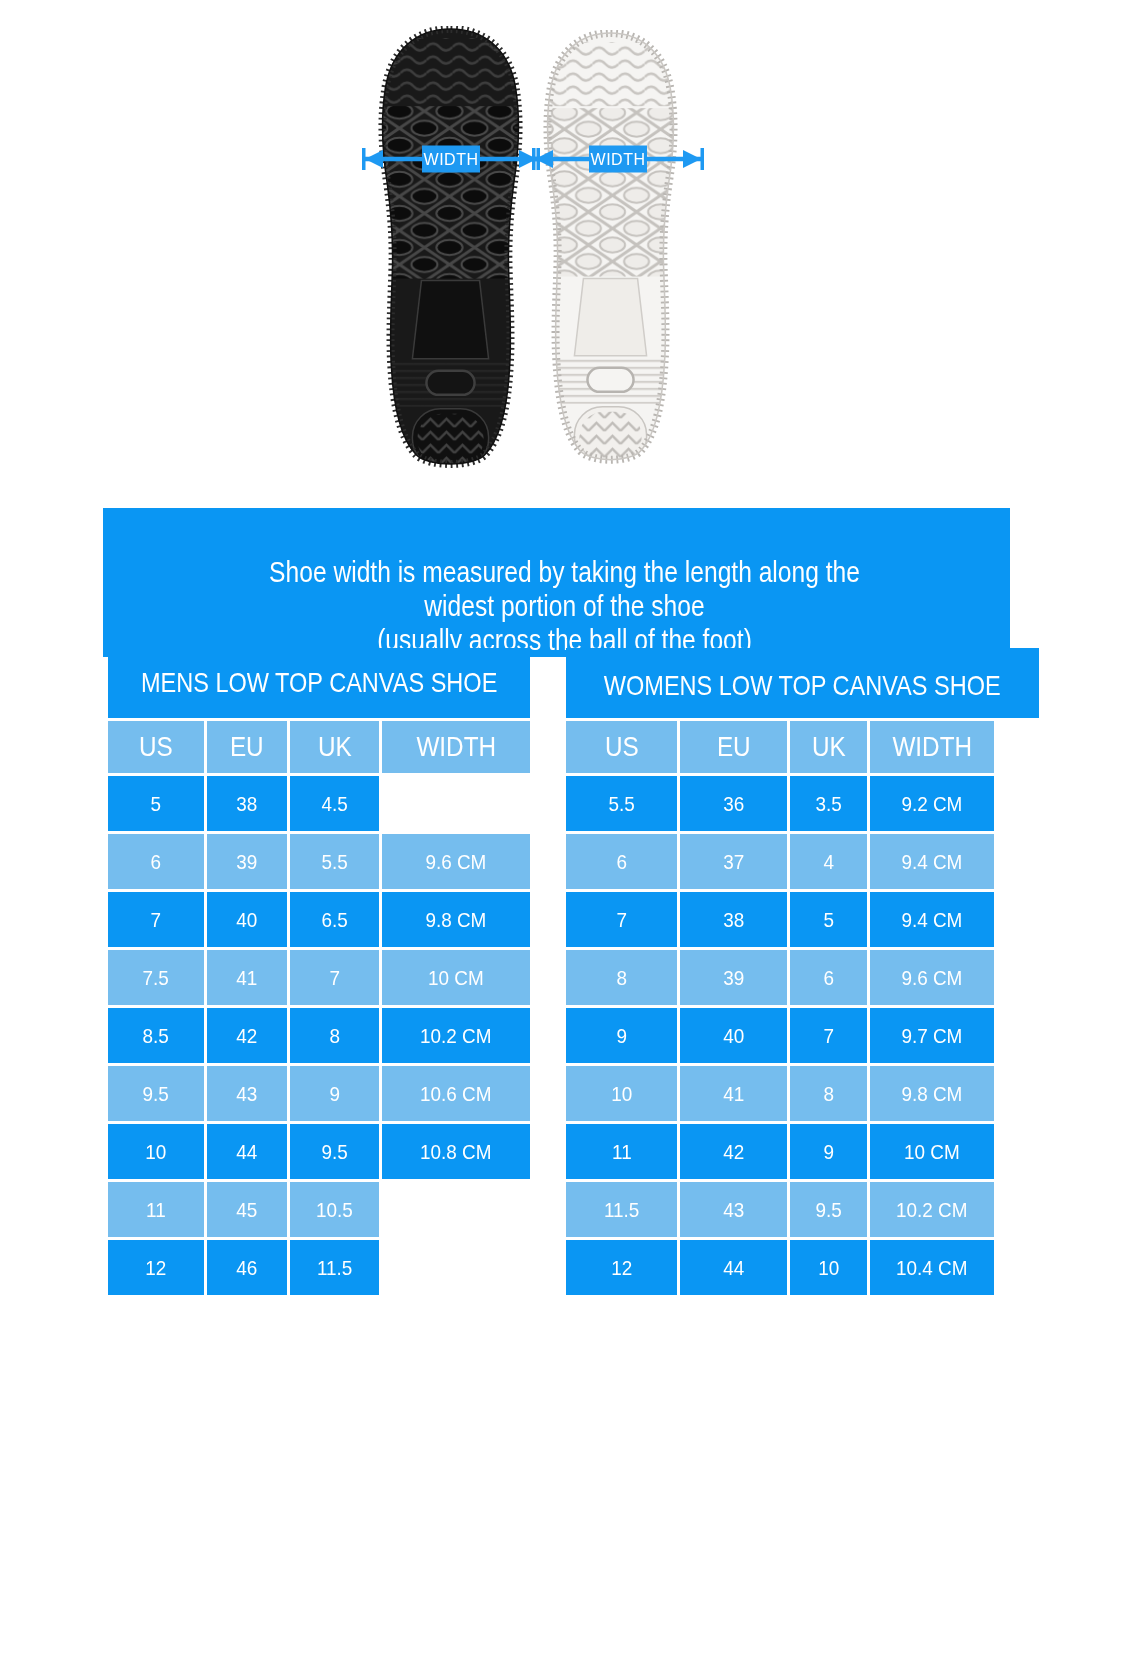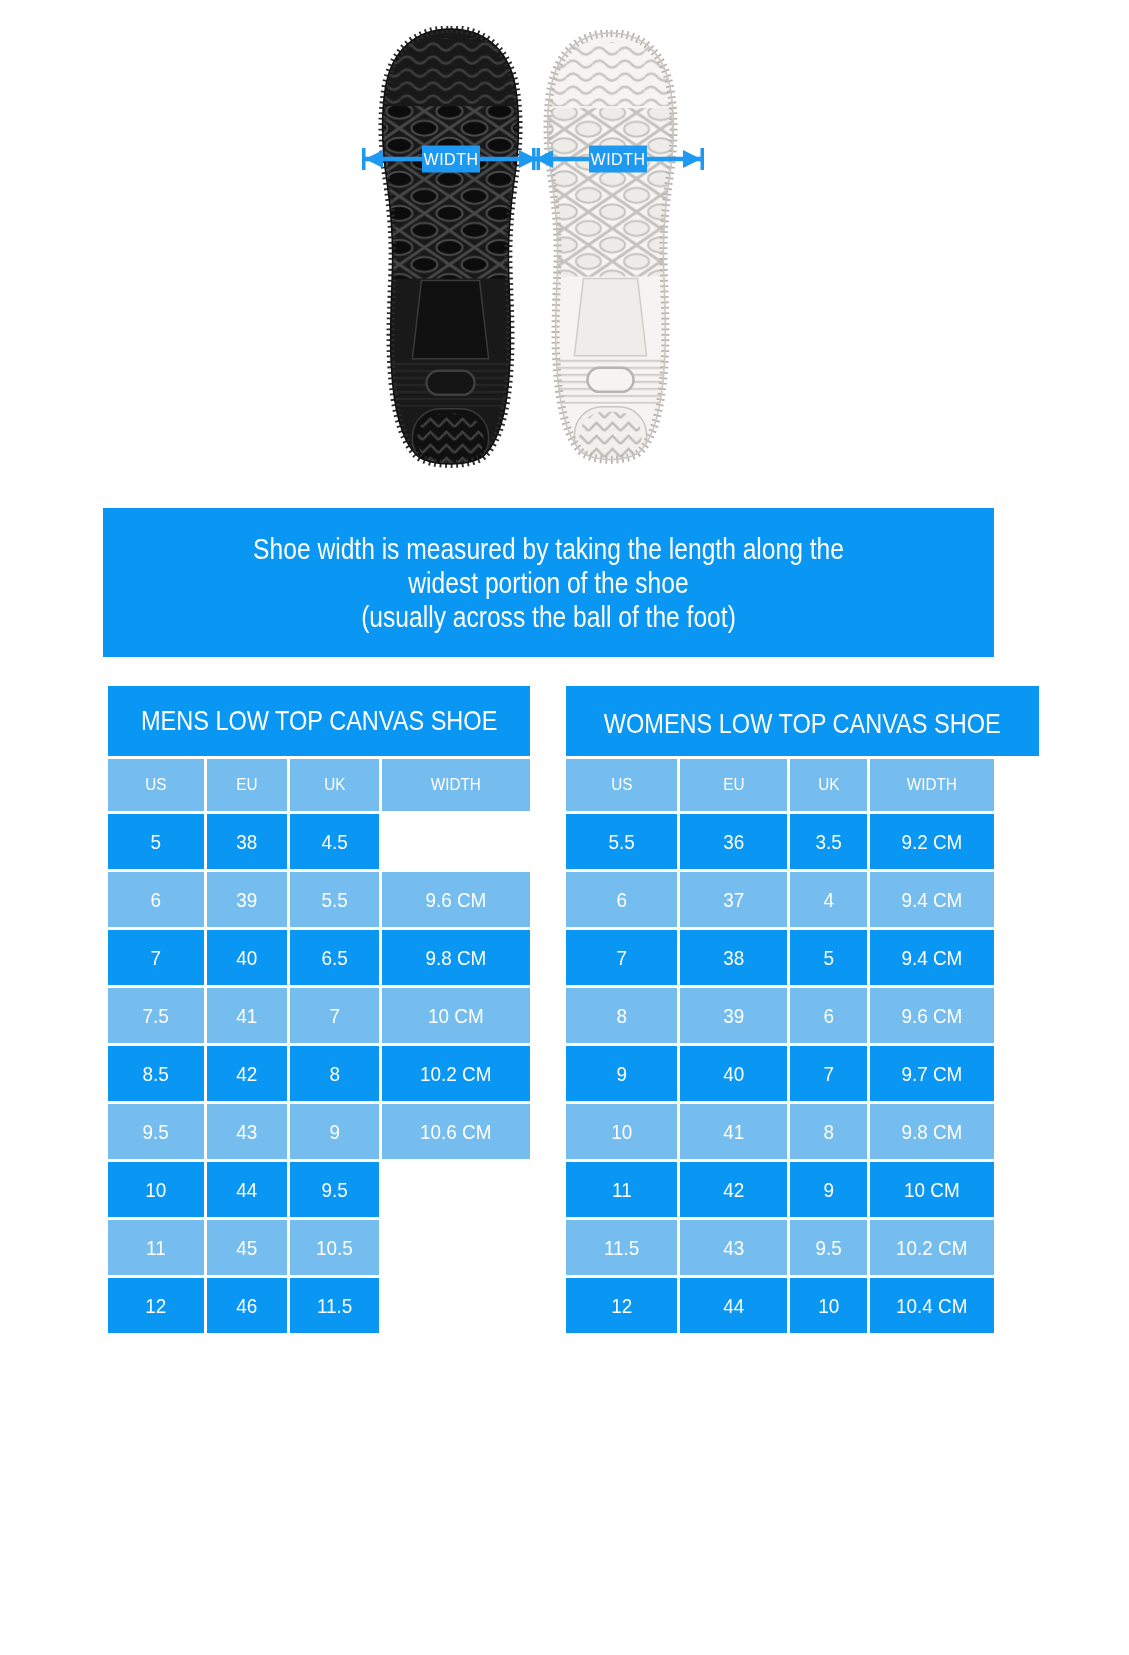--- a/index.html
+++ b/index.html
@@ -13,45 +13,45 @@
   #white-sole{left:540px;top:30px;}
   .width-arrow{position:absolute;top:143px;}
   #width-arrow-left{left:362px;}
   #width-arrow-right{left:532px;}
   .ab{fill:var(--arrow-blue);}
   .ab-line{stroke:var(--arrow-blue);}
   .arrow-label-text{fill:#ffffff;font-family:"Liberation Sans",sans-serif;font-size:16px;letter-spacing:.5px;}
   
   .banner{
     position:absolute;left:103px;top:508px;width:891px;height:149px;
-    background:var(--blue);display:flex;flex-direction:column;justify-content:center;
+    background:var(--blue);display:flex;flex-direction:column;justify-content:flex-end;padding-left:16px;
   }
   .banner-line{
     color:#fff;font-size:30px;line-height:34px;text-align:center;
     transform:scaleX(0.82);transform-origin:50% 50%;white-space:nowrap;
   }
   
-  .size-table{position:absolute;top:686px;}
+  .size-table{position:absolute;top:648px;}
   .size-table.mens{left:108px;width:422px;}
   .size-table.womens{left:566px;width:473px;}
   .mens{--cols:96px 80px 89px 148px;}
   .womens{--cols:111px 107px 77px 124px;}
   .table-title{
     height:70px;margin-bottom:3px;background:var(--blue);
     display:flex;align-items:center;justify-content:center;
   }
   .table-title .cx-title{
     color:#fff;font-size:28px;white-space:nowrap;display:inline-block;
     transform:scaleX(0.84);transform-origin:50% 50%;
   }
   .womens .table-title .cx-title{transform:scaleX(0.84) translateY(3px);}
   .table-header,.t-row{display:grid;grid-template-columns:var(--cols);column-gap:3px;}
   .table-header{margin-bottom:3px;}
   .hcell{
-    height:52px;background:var(--lightblue);color:#fff;font-size:17px;
+    height:52px;background:var(--lightblue);color:#fff;font-size:27px;
     display:flex;align-items:center;justify-content:center;
   }
   .t-row{margin-bottom:3px;}
   .t-row:last-child{margin-bottom:13px;}
   .cell{
     height:55px;color:#fff;font-size:21px;
     display:flex;align-items:center;justify-content:center;
   }
   .row-dark .cell{background:var(--blue);}
   .row-light .cell{background:var(--lightblue);}
@@ -263,20 +263,23 @@
       <div class="t-row row-dark">
         <div class="cell">
           <span class="cx">10</span>
         </div>
         <div class="cell">
           <span class="cx">44</span>
         </div>
         <div class="cell">
           <span class="cx">9.5</span>
         </div>
+        <div class="cell">
+          <span class="cx">10.8 CM</span>
+        </div>
       </div>
       <div class="t-row row-light">
         <div class="cell">
           <span class="cx">11</span>
         </div>
         <div class="cell">
           <span class="cx">45</span>
         </div>
         <div class="cell">
           <span class="cx">10.5</span>

